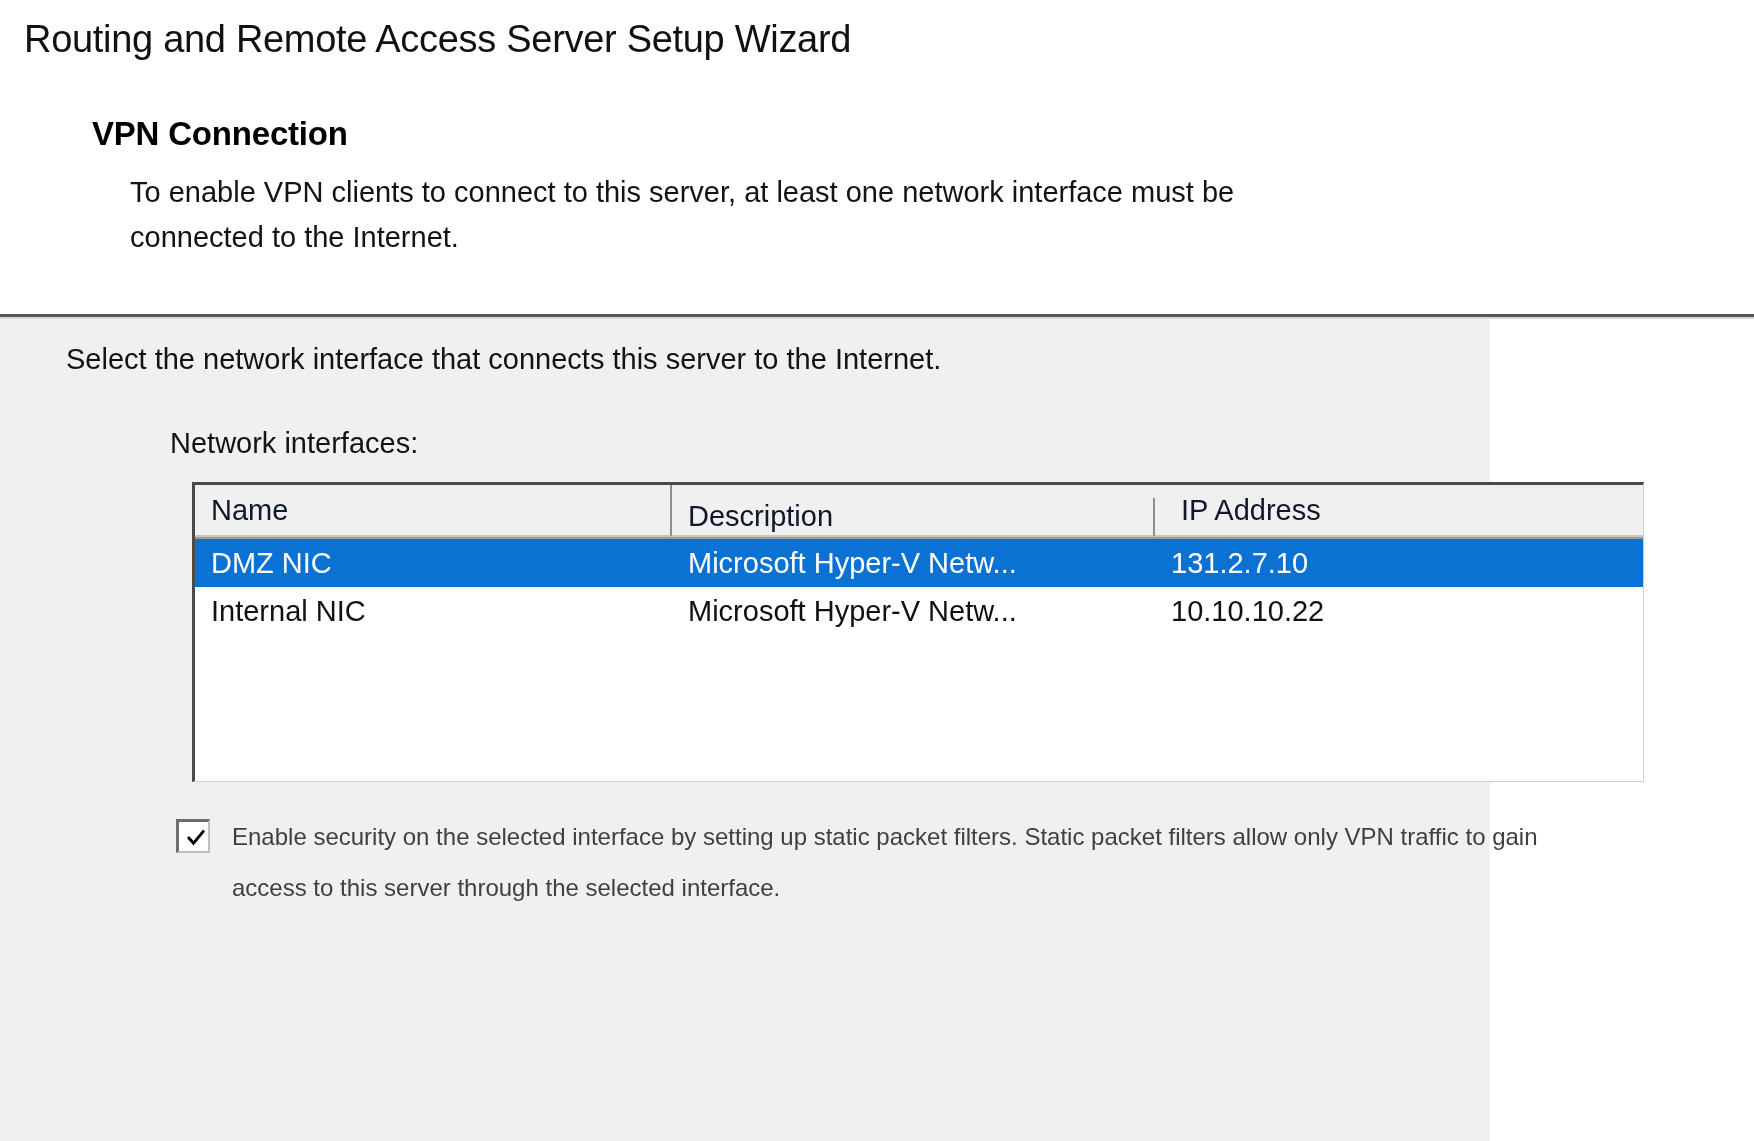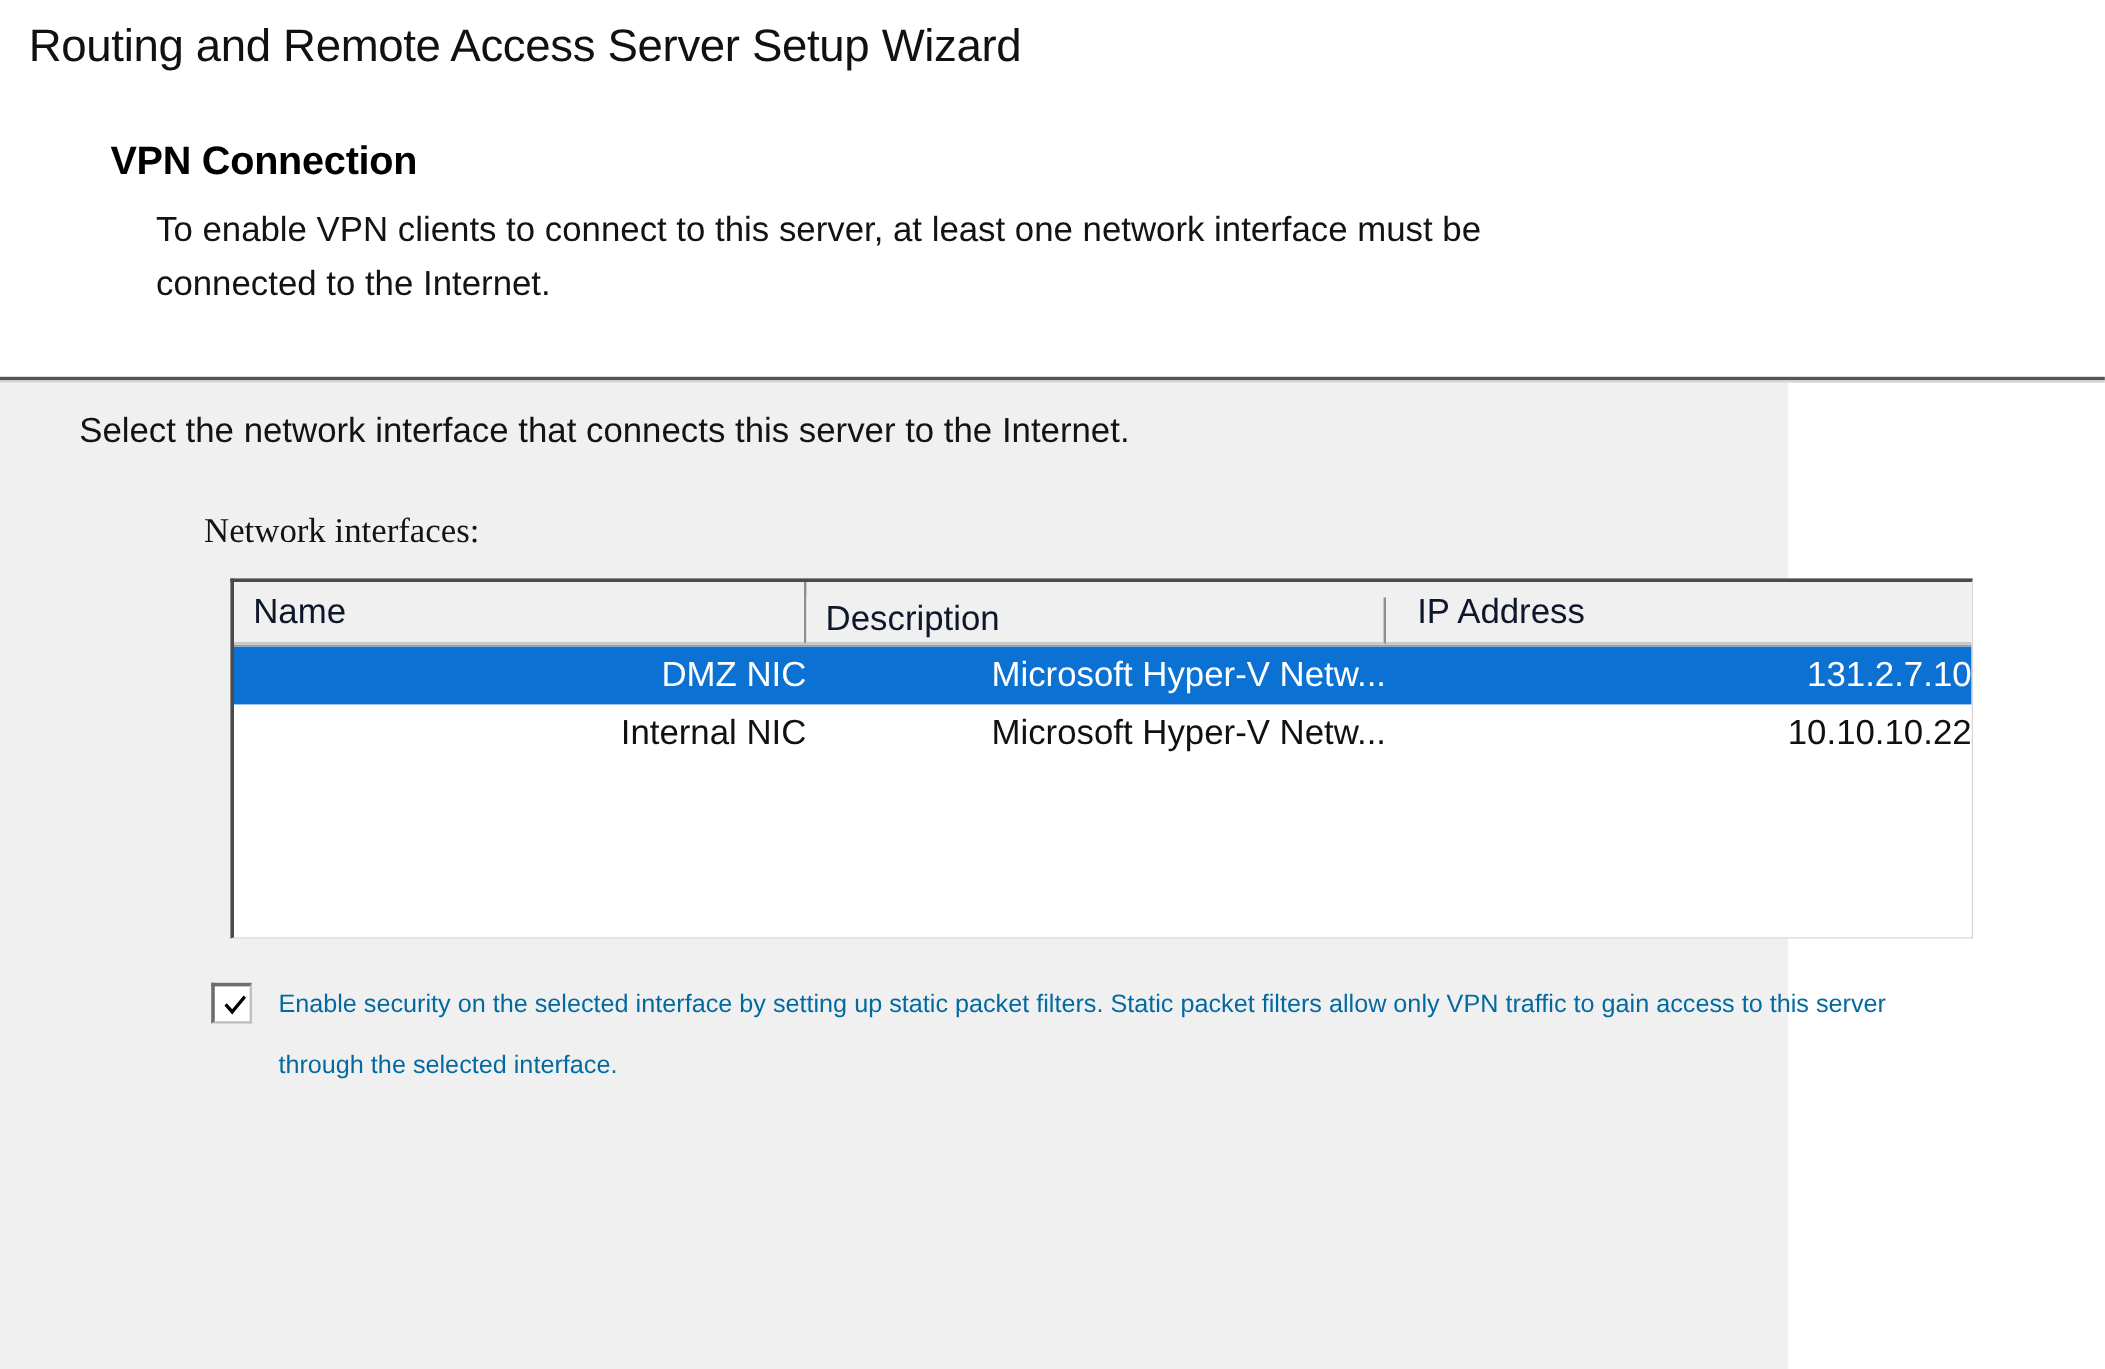--- a/index.html
+++ b/index.html
@@ -106,21 +106,20 @@
     white-space: nowrap;
   }
 
   .list-label {
     position: absolute;
     left: 170px;
     top: 108px;
     font-size: 29px;
     color: #131313;
     white-space: nowrap;
-    font-family: Liberation Serif, serif;
   }
 
   
   .listview {
     position: absolute;
     left: 192px;
     top: 163px;
     width: 1452px;
     height: 300px;
     background: #ffffff;
@@ -168,21 +167,20 @@
     height: 244px;
   }
 
   .lv-row {
     display: flex;
     align-items: center;
     height: 48px;
     font-size: 29px;
     color: #111111;
     box-sizing: border-box;
-    text-align: right;
   }
   .lv-row.selected {
     background: #0b72d4;
     color: #ffffff;
   }
 
   .lv-cell {
     box-sizing: border-box;
     padding-left: 16px;
     white-space: nowrap;
@@ -216,23 +214,23 @@
     box-sizing: border-box;
   }
   .checkbox svg {
     position: absolute;
     left: 3px;
     top: 2px;
   }
 
   .checkbox-text {
     margin-left: 22px;
-    font-size: 21px;
+    font-size: 24px;
     line-height: 51px;
-    color: #0369a1;
+    color: #404040;
   }
 </style>
 </head>
 <body>
 
 <div id="wizard">
 
   <div class="header-band">
     <div class="wizard-title">Routing and Remote Access Server Setup Wizard</div>
 

